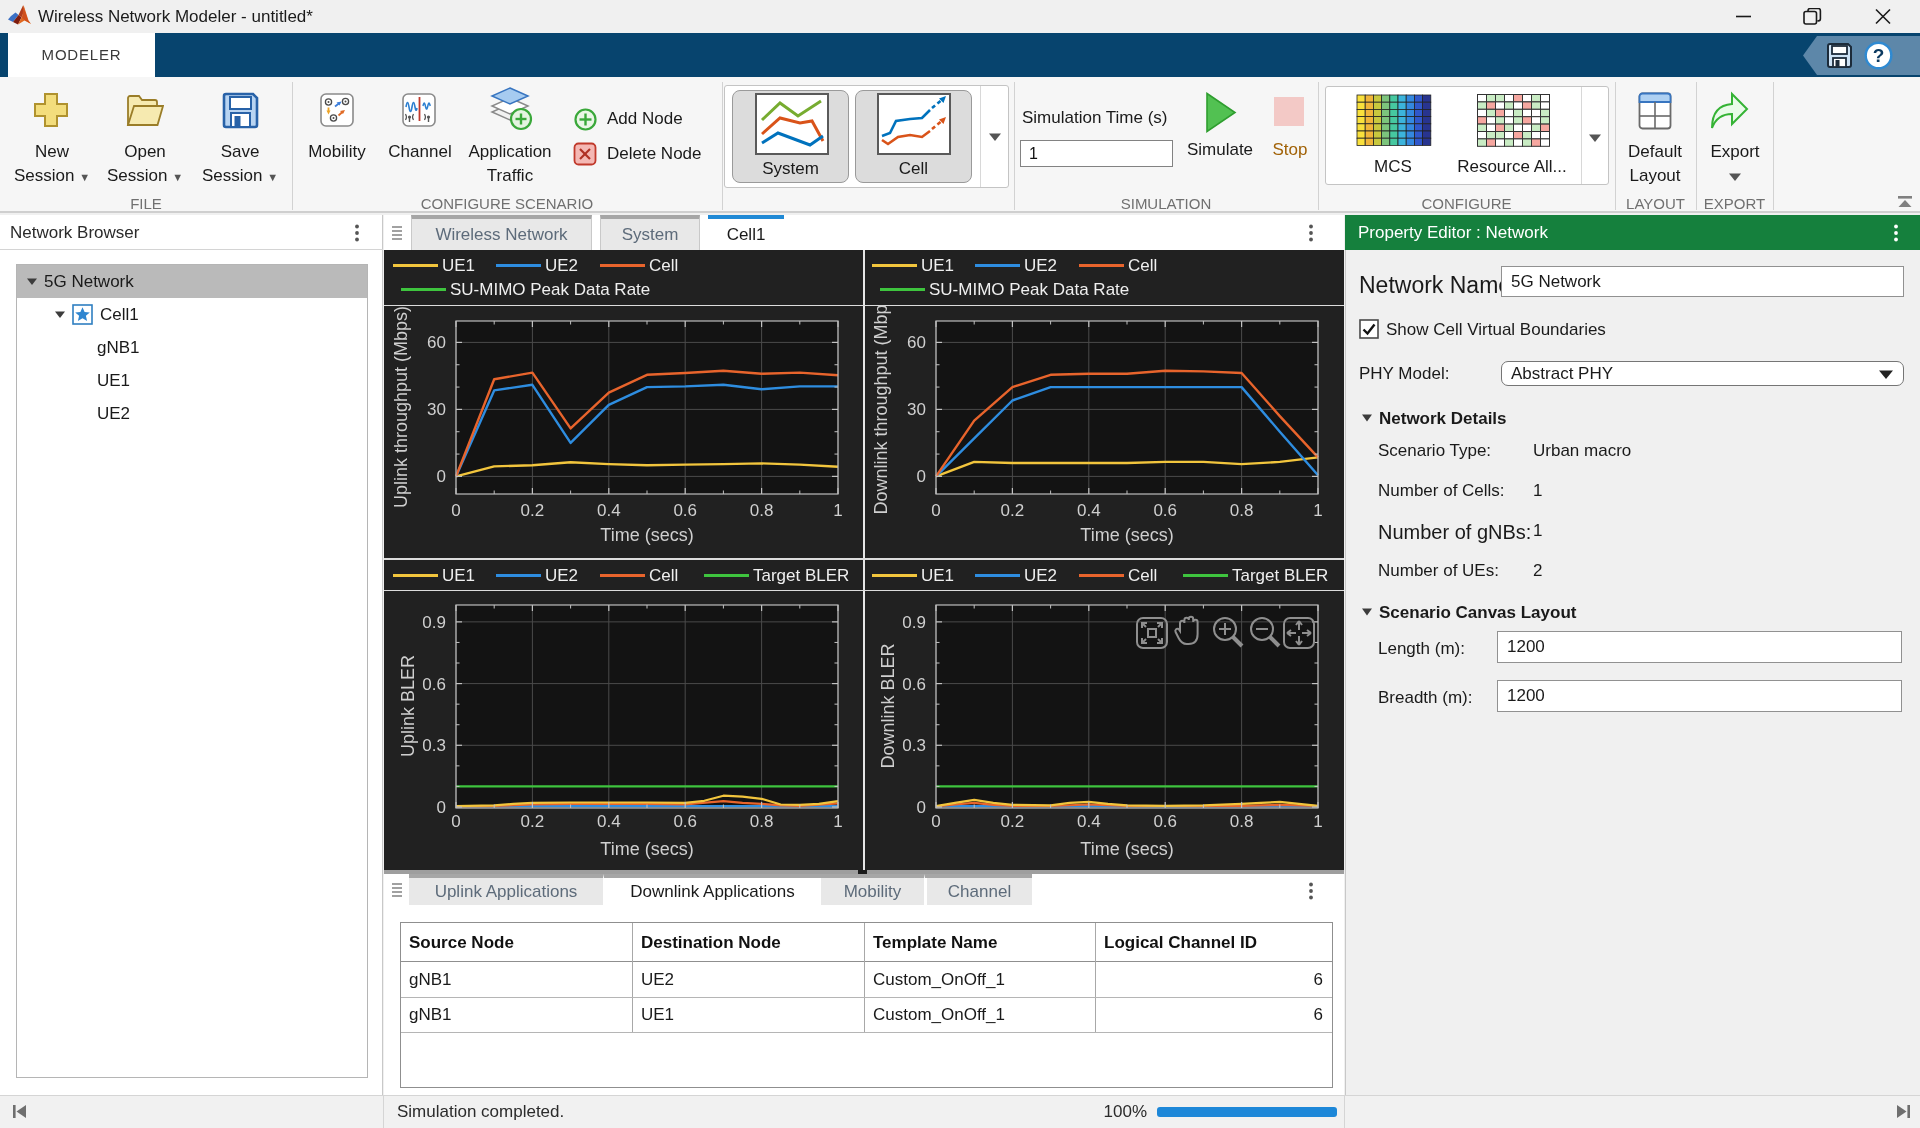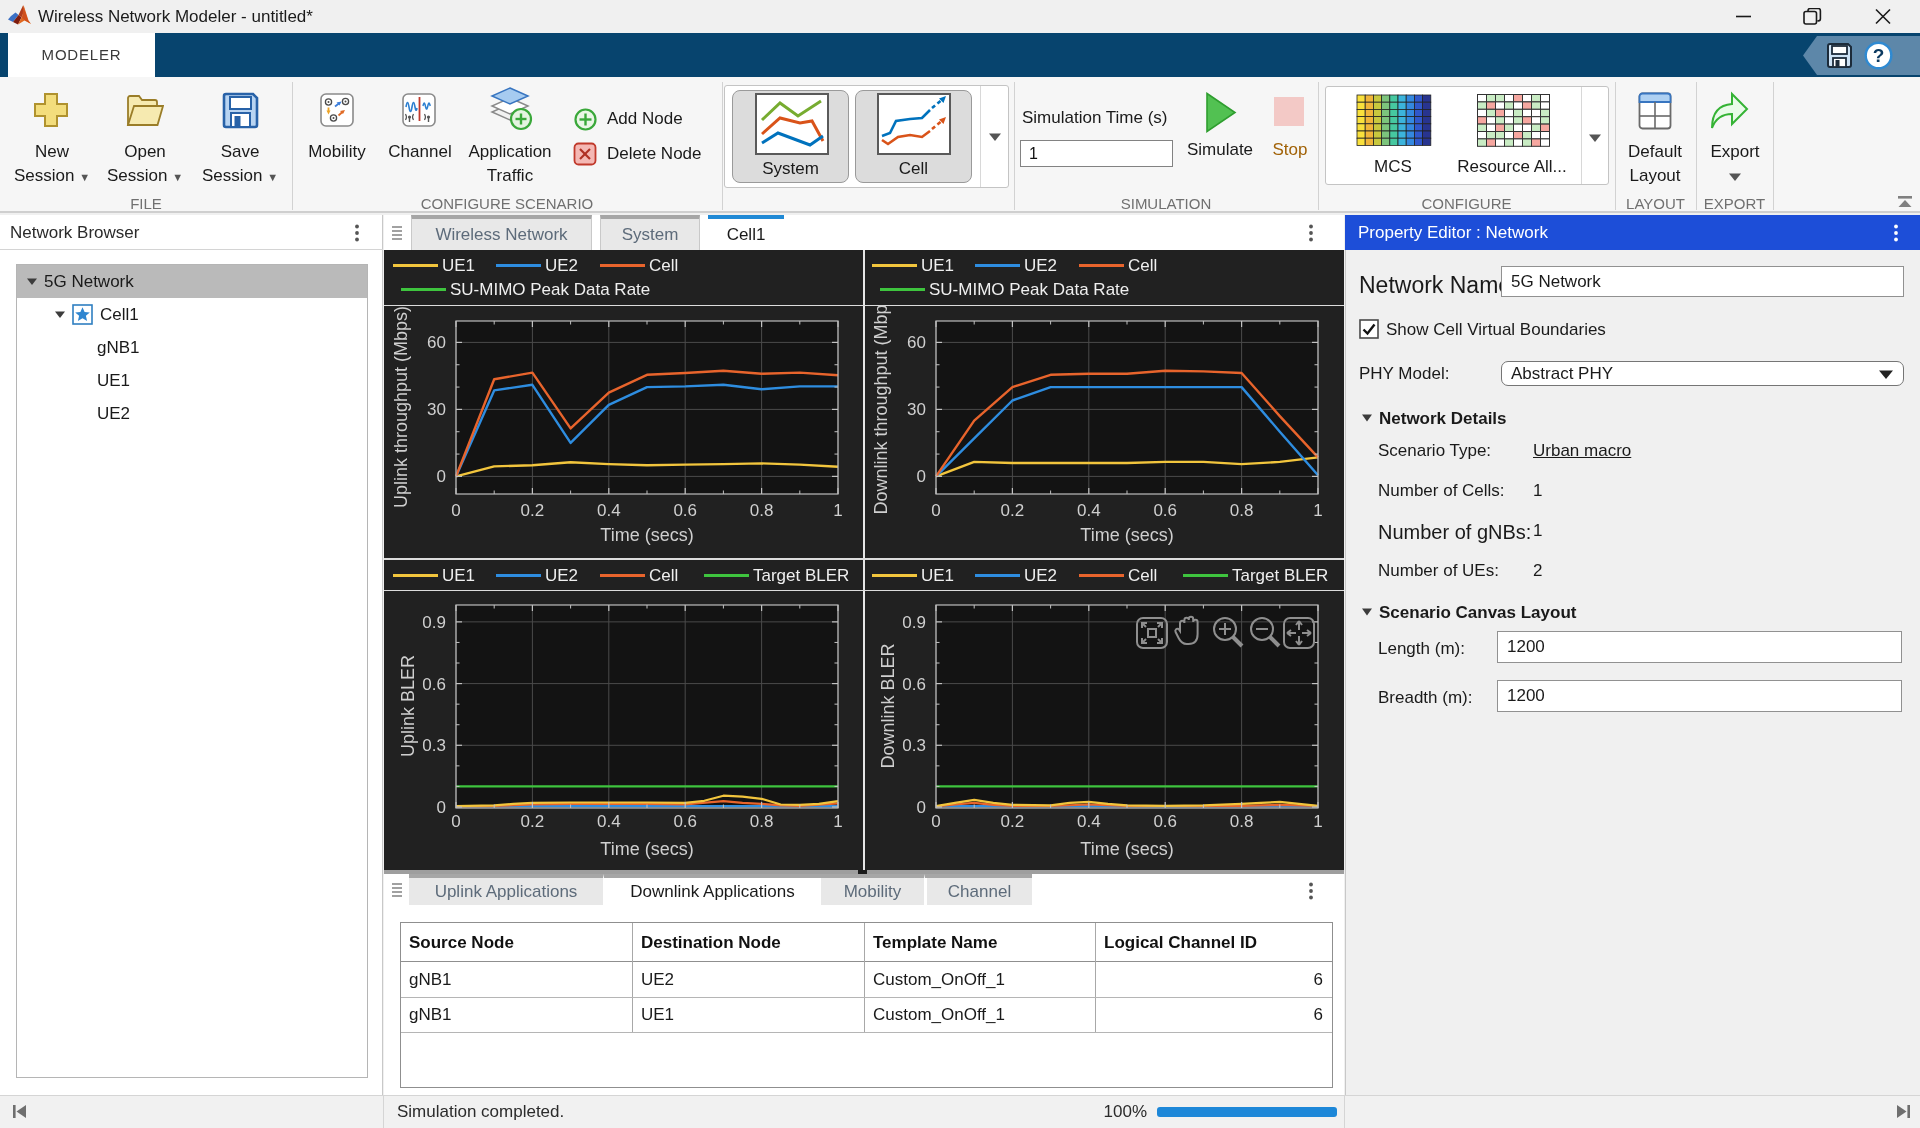--- a/index.html
+++ b/index.html
@@ -726,21 +726,21 @@
 <div class="abs" style="left:409px;top:962px;height:35px;line-height:35px;font-size:17px;color:#1a1a1a;">gNB1</div>
 <div class="abs" style="left:641px;top:962px;height:35px;line-height:35px;font-size:17px;color:#1a1a1a;">UE2</div>
 <div class="abs" style="left:873px;top:962px;height:35px;line-height:35px;font-size:17px;color:#1a1a1a;">Custom_OnOff_1</div>
 <div class="abs" style="left:1104px;top:962px;width:219px;height:35px;line-height:35px;font-size:17px;color:#1a1a1a;text-align:right;">6</div>
 <div class="abs" style="left:409px;top:997px;height:35px;line-height:35px;font-size:17px;color:#1a1a1a;">gNB1</div>
 <div class="abs" style="left:641px;top:997px;height:35px;line-height:35px;font-size:17px;color:#1a1a1a;">UE1</div>
 <div class="abs" style="left:873px;top:997px;height:35px;line-height:35px;font-size:17px;color:#1a1a1a;">Custom_OnOff_1</div>
 <div class="abs" style="left:1104px;top:997px;width:219px;height:35px;line-height:35px;font-size:17px;color:#1a1a1a;text-align:right;">6</div>
 
 <div class="abs" style="left:1345px;top:215px;width:575px;height:880px;background:#f0f0f0;border-left:1px solid #c8c8c8;"></div>
-<div class="abs" style="left:1345px;top:215px;width:575px;height:35px;background:#1d4ed8;color:#fff;font-size:17px;">
+<div class="abs" style="left:1345px;top:215px;width:575px;height:35px;background:#15803d;color:#fff;font-size:17px;">
       <span style="position:absolute;left:13px;line-height:35px;">Property Editor : Network</span>
     </div>
 <svg class="abs" style="left:1893px;top:224px" width="6" height="18" viewBox="0 0 6 18">
  <circle cx="3" cy="2.5" r="1.9" fill="#fff"></circle>
       <circle cx="3" cy="9" r="1.9" fill="#fff"></circle>
       <circle cx="3" cy="15.5" r="1.9" fill="#fff"></circle>
 </svg>
 <div class="abs" style="left:1359px;top:272px;font-size:23px;color:#1a1a1a;">Network Name:</div>
 <div class="abs" style="left:1501px;top:266px;width:403px;height:31px;background:#fff;border:1px solid #919191;font-size:17px;line-height:29px;padding-left:9px;color:#1a1a1a;">5G Network</div>
 <svg class="abs" style="left:1359px;top:319px" width="20" height="20" viewBox="0 0 20 20">
@@ -751,21 +751,21 @@
 <div class="abs" style="left:1359px;top:364px;font-size:17px;color:#1a1a1a;">PHY Model:</div>
 <div class="abs" style="left:1501px;top:361px;width:403px;height:25px;background:#fff;border:1px solid #757575;border-radius:7px;font-size:17px;line-height:23px;padding-left:9px;color:#1a1a1a;">Abstract PHY</div>
 <svg class="abs" style="left:1878px;top:369px" width="16" height="11" viewBox="0 0 16 11">
       <polygon points="1,1.5 15,1.5 8,10" fill="#222"></polygon>
     </svg>
 <svg class="abs" style="left:1361px;top:413px" width="12" height="10" viewBox="0 0 12 10">
       <polygon points="1,1.5 11,1.5 6,8.5" fill="#3c3c3c"></polygon>
     </svg>
 <div class="abs" style="left:1379px;top:409px;font-size:17px;font-weight:bold;color:#1a1a1a;">Network Details</div>
 <div class="abs" style="left:1378px;top:441px;font-size:17px;color:#1a1a1a;">Scenario Type:</div>
-<div class="abs" style="left:1533px;top:441px;font-size:17px;color:#1a1a1a;text-decoration:underline;">Urban macro</div>
+<div class="abs" style="left:1533px;top:441px;font-size:17px;color:#1a1a1a;">Urban macro</div>
 <div class="abs" style="left:1378px;top:481px;font-size:17px;color:#1a1a1a;">Number of Cells:</div>
 <div class="abs" style="left:1533px;top:481px;font-size:17px;color:#1a1a1a;">1</div>
 <div class="abs" style="left:1378px;top:521px;font-size:20px;color:#1a1a1a;">Number of gNBs:</div>
 <div class="abs" style="left:1533px;top:521px;font-size:17px;color:#1a1a1a;">1</div>
 <div class="abs" style="left:1378px;top:561px;font-size:17px;color:#1a1a1a;">Number of UEs:</div>
 <div class="abs" style="left:1533px;top:561px;font-size:17px;color:#1a1a1a;">2</div>
 <svg class="abs" style="left:1361px;top:607px" width="12" height="10" viewBox="0 0 12 10">
       <polygon points="1,1.5 11,1.5 6,8.5" fill="#3c3c3c"></polygon>
     </svg>
 <div class="abs" style="left:1379px;top:603px;font-size:17px;font-weight:bold;color:#1a1a1a;">Scenario Canvas Layout</div>

